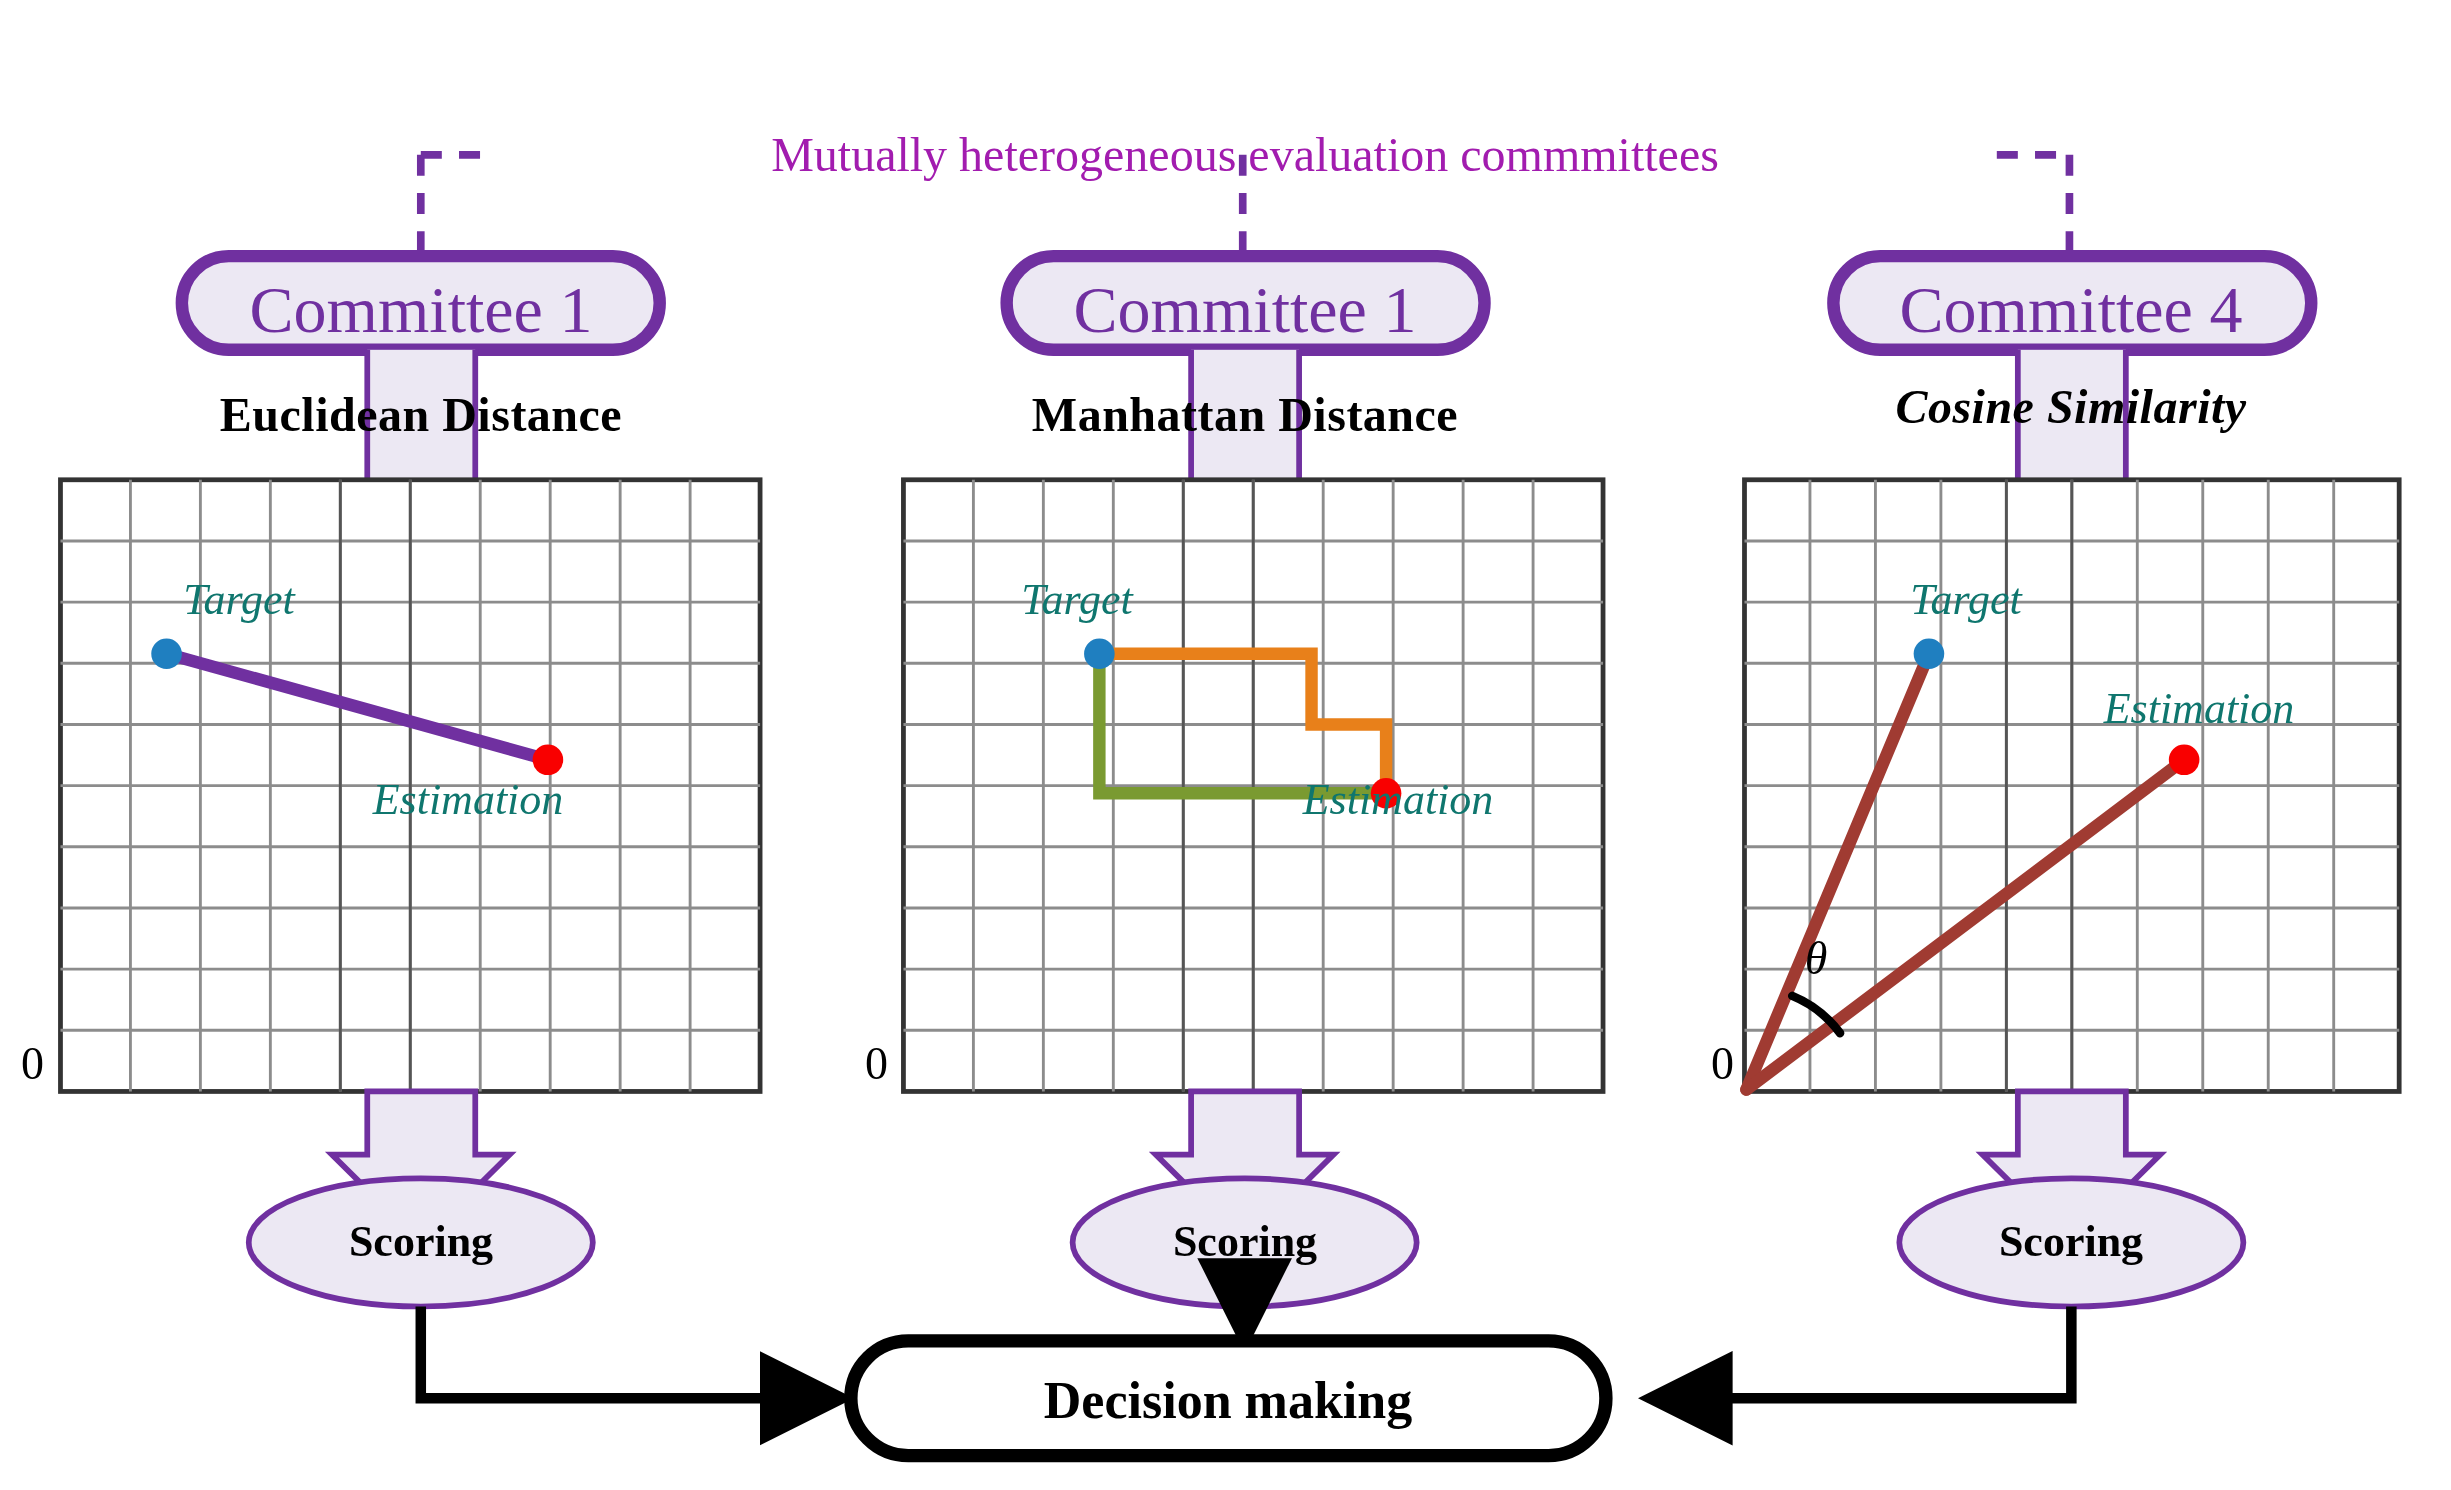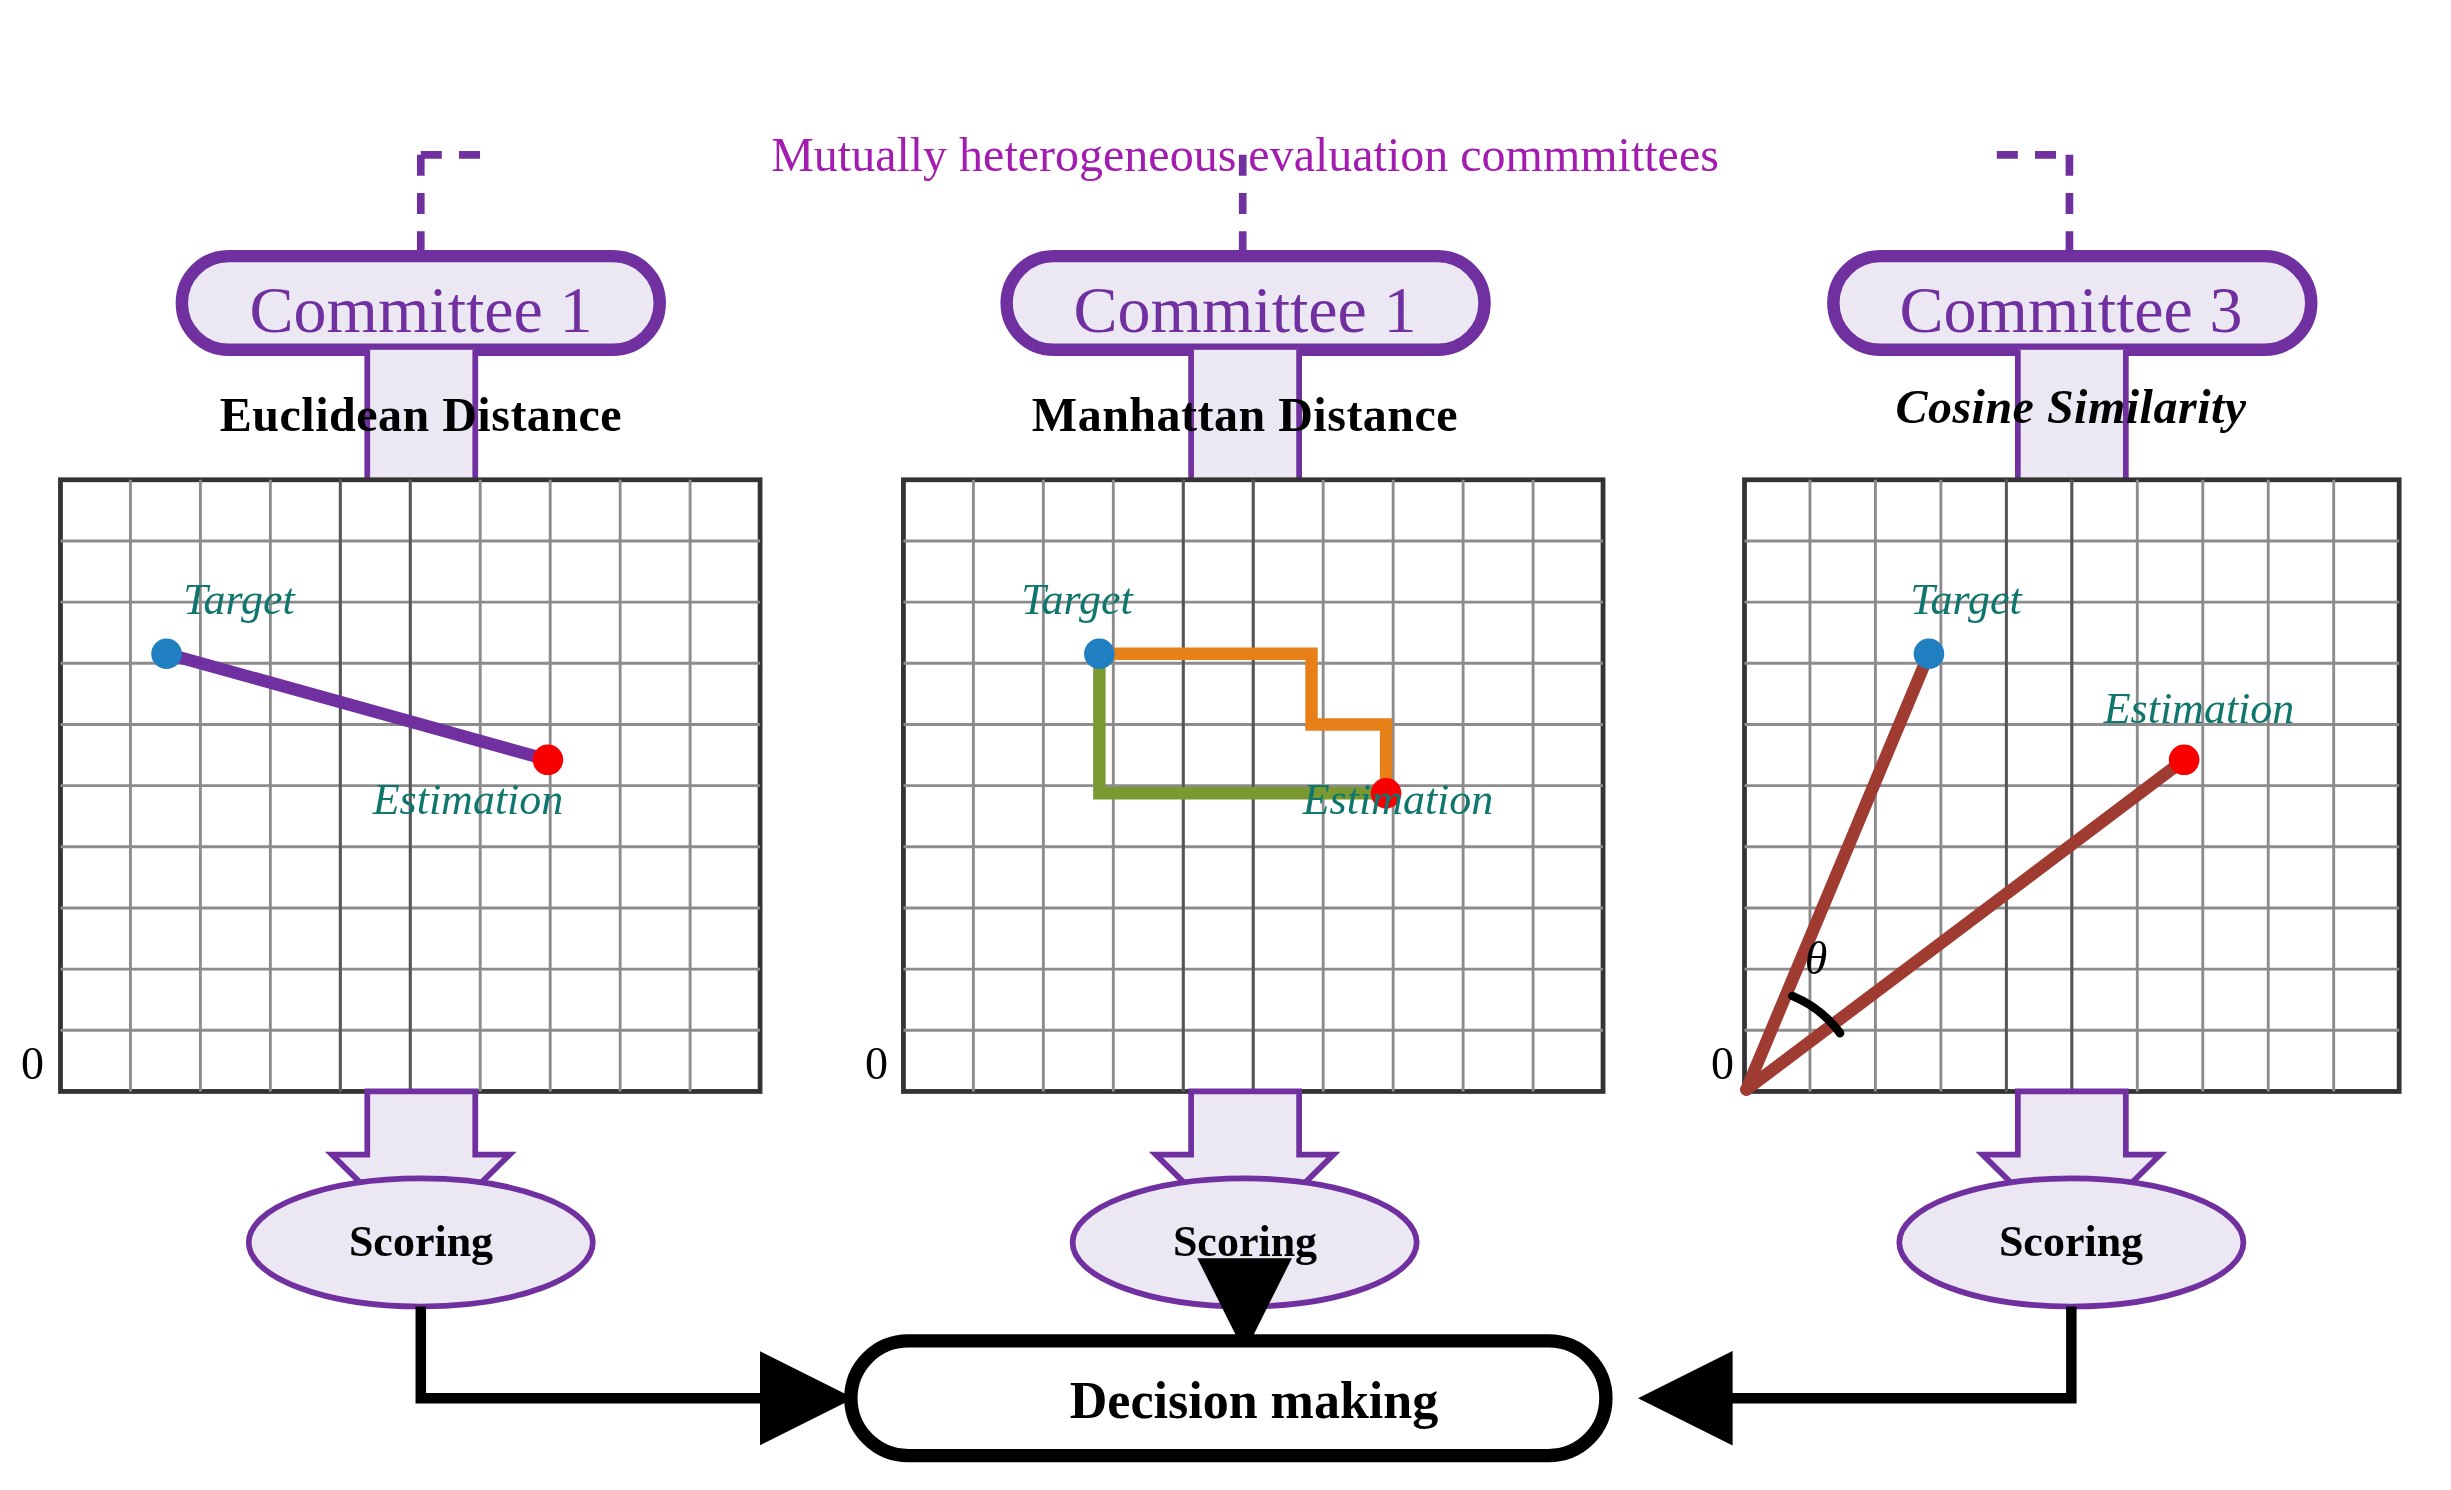--- a/index.html
+++ b/index.html
@@ -197,23 +197,23 @@
   <div class="lbl zero" style="left:21px;top:1037px;">0</div>
   <div class="lbl scoring-txt ctr" style="left:421px;top:1216px;">Scoring</div>
 
   <div class="lbl comm-txt ctr" style="left:1245px;top:272px;">Committee 1</div>
   <div class="lbl metric-title ctr" style="left:1245px;top:387px;">Manhattan Distance</div>
   <div class="lbl pt-lbl ctr" style="left:1077px;top:574px;">Target</div>
   <div class="lbl pt-lbl ctr" style="left:1398px;top:774px;">Estimation</div>
   <div class="lbl zero" style="left:865px;top:1037px;">0</div>
   <div class="lbl scoring-txt ctr" style="left:1245px;top:1216px;">Scoring</div>
 
-  <div class="lbl comm-txt ctr" style="left:2071px;top:272px;">Committee 3</div>
+  <div class="lbl comm-txt ctr" style="left:2071px;top:272px;">Committee 4</div>
   <div class="lbl metric-title ctr" style="left:2071px;top:379px;font-style:italic;">Cosine Similarity</div>
   <div class="lbl pt-lbl ctr" style="left:1966px;top:574px;">Target</div>
   <div class="lbl pt-lbl ctr" style="left:2199px;top:683px;">Estimation</div>
   <div class="lbl zero" style="left:1711px;top:1037px;">0</div>
   <div class="lbl theta ctr" style="left:1816px;top:932px;">θ</div>
   <div class="lbl scoring-txt ctr" style="left:2071px;top:1216px;">Scoring</div>
 
-  <div class="lbl decision-txt ctr" style="left:1228px;top:1371px;margin-left:26px;">Decision making</div>
+  <div class="lbl decision-txt ctr" style="left:1228px;top:1371px;">Decision making</div>
 </div>
 
 
 </body></html>

